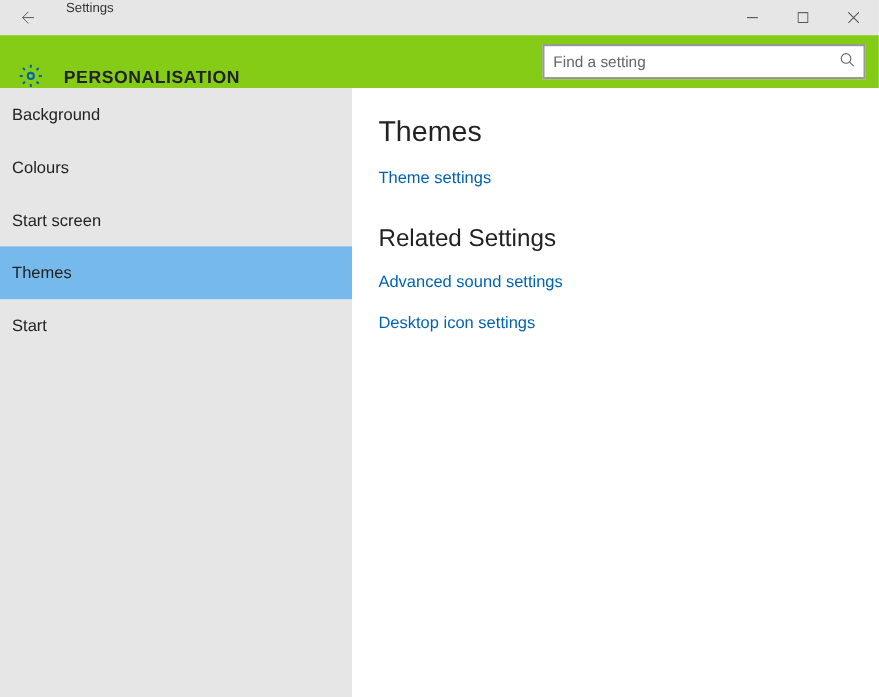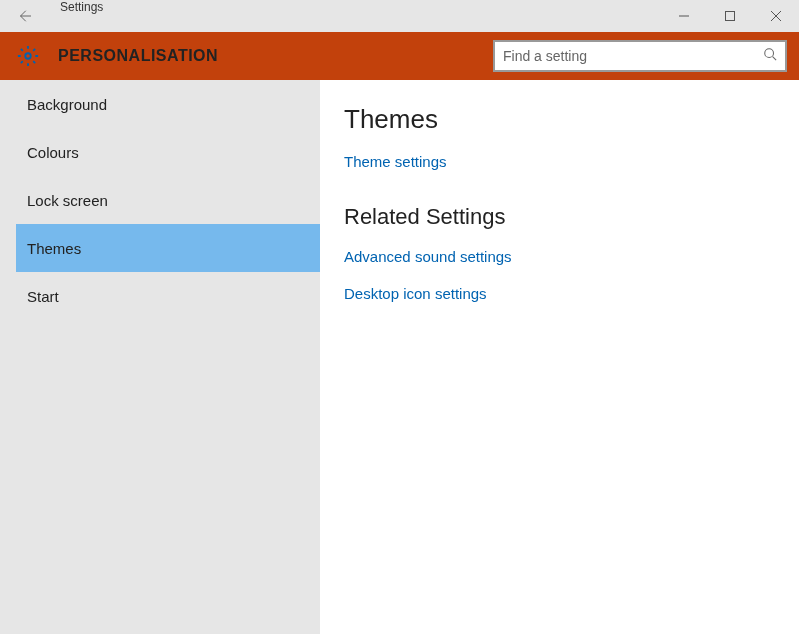--- a/index.html
+++ b/index.html
@@ -34,23 +34,23 @@
       width: 46px;
       height: 32px;
       display: flex;
       align-items: center;
       justify-content: center;
       color: #555;
     }
     
     .header {
       height: 48px;
-      background: #c2410c;
-      display: flex;
-      align-items: center;
+      background: #84cc16;
+      display: flex;
+      align-items: flex-end;
       padding: 0 12px 0 8px;
       position: relative;
     }
     .gear-wrap {
       width: 40px;
       display: flex;
       justify-content: center;
       align-items: center;
       color: #0063b1;
     }
@@ -86,21 +86,20 @@
     .search-icon { color: #666; }
     
     .body {
       display: flex;
       height: calc(634px - 80px);
     }
     .sidebar {
       width: 320px;
       background: #e6e6e6;
       padding-top: 0;
-      padding-left: 16px;
     }
     .sidebar-item {
       height: 48px;
       display: flex;
       align-items: center;
       padding-left: 11px;
       font-size: 15px;
       color: #222;
       cursor: default;
     }
@@ -184,21 +183,21 @@
 
 <div class="body">
   <div class="sidebar">
     <div class="sidebar-item">
       <span>Background</span>
     </div>
     <div class="sidebar-item">
       <span>Colours</span>
     </div>
     <div class="sidebar-item">
-      <span>Lock screen</span>
+      <span>Start screen</span>
     </div>
     <div class="sidebar-item selected">
       <span>Themes</span>
     </div>
     <div class="sidebar-item">
       <span>Start</span>
     </div>
   </div>
 
   <div class="content">

